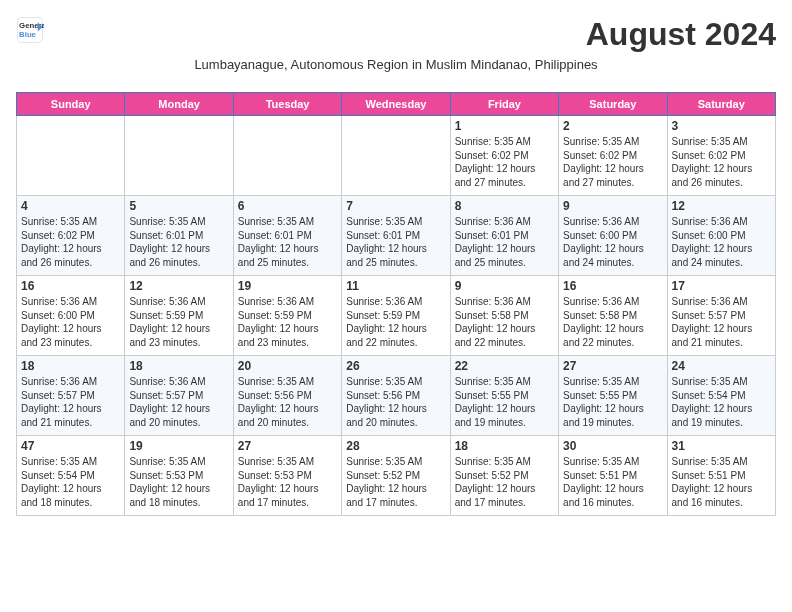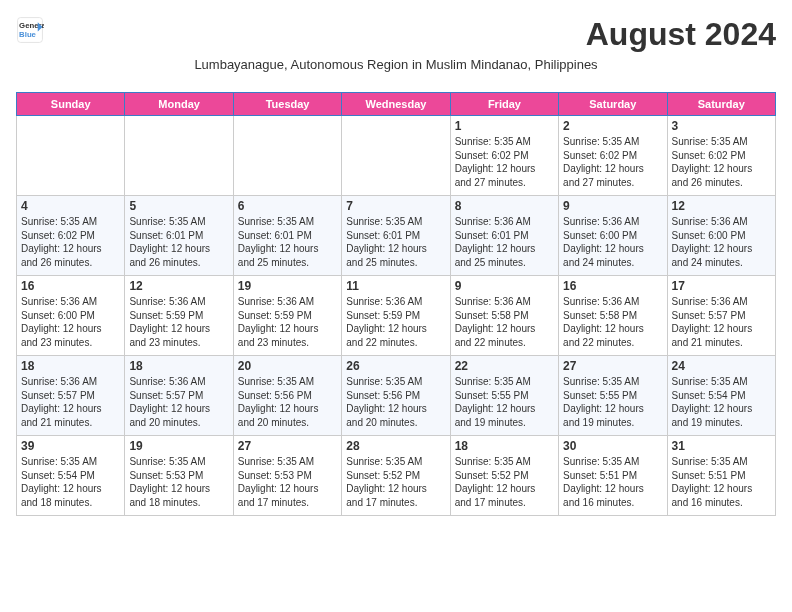--- a/index.html
+++ b/index.html
@@ -281,21 +281,21 @@
         <td>
           <div class="day-num">24</div>
           <div class="day-info" style="white-space: pre-line;">Sunrise: 5:35 AM
 Sunset: 5:54 PM
 Daylight: 12 hours
 and 19 minutes.</div>
         </td>
       </tr>
       <tr>
         <td>
-          <div class="day-num">39</div>
+          <div class="day-num">47</div>
           <div class="day-info" style="white-space: pre-line;">Sunrise: 5:35 AM
 Sunset: 5:54 PM
 Daylight: 12 hours
 and 18 minutes.</div>
         </td>
         <td>
           <div class="day-num">19</div>
           <div class="day-info" style="white-space: pre-line;">Sunrise: 5:35 AM
 Sunset: 5:53 PM
 Daylight: 12 hours

